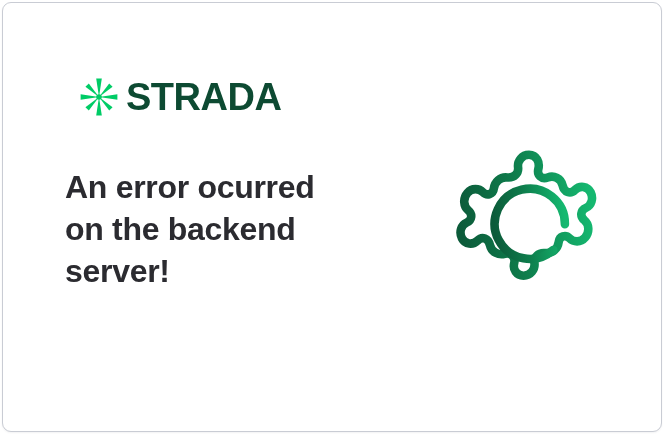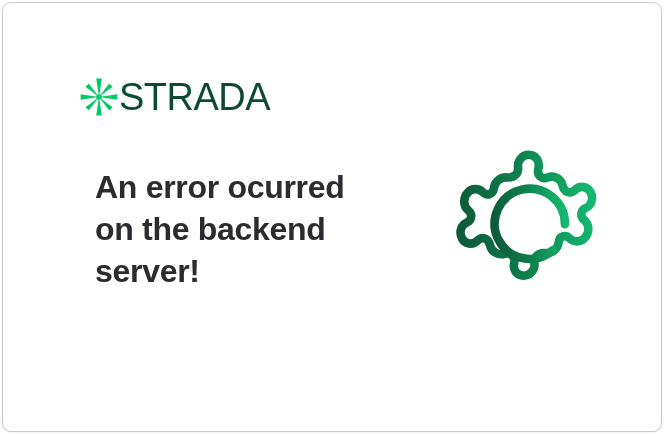--- a/index.html
+++ b/index.html
@@ -38,33 +38,34 @@
     align-items: center;
     height: 44px;
   }
   .brand-mark {
     width: 40px;
     height: 40px;
     display: block;
     flex: 0 0 auto;
   }
   .brand-word {
+    margin-left: 7px;
     font-size: 38px;
-    font-weight: normal;
+    font-weight: bold;
     letter-spacing: -0.5px;
     line-height: 1;
     color: #0d4a32;
     white-space: nowrap;
     font-family: "Liberation Sans", sans-serif;
   }
 
   
   .message {
     position: absolute;
-    left: 92px;
+    left: 62px;
     top: 163px;
     width: 290px;
     font-size: 32px;
     font-weight: bold;
     line-height: 1.32;
     letter-spacing: -0.3px;
     color: #2b2b30;
     font-family: "Liberation Sans", sans-serif;
   }
 

